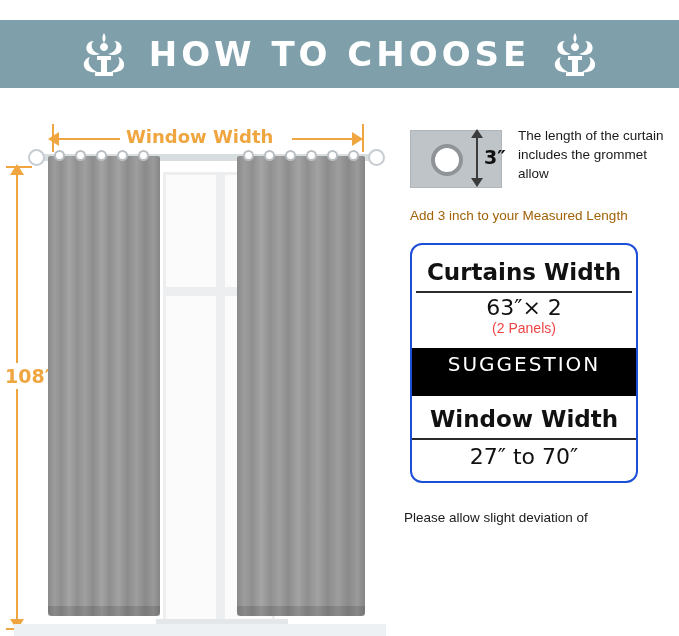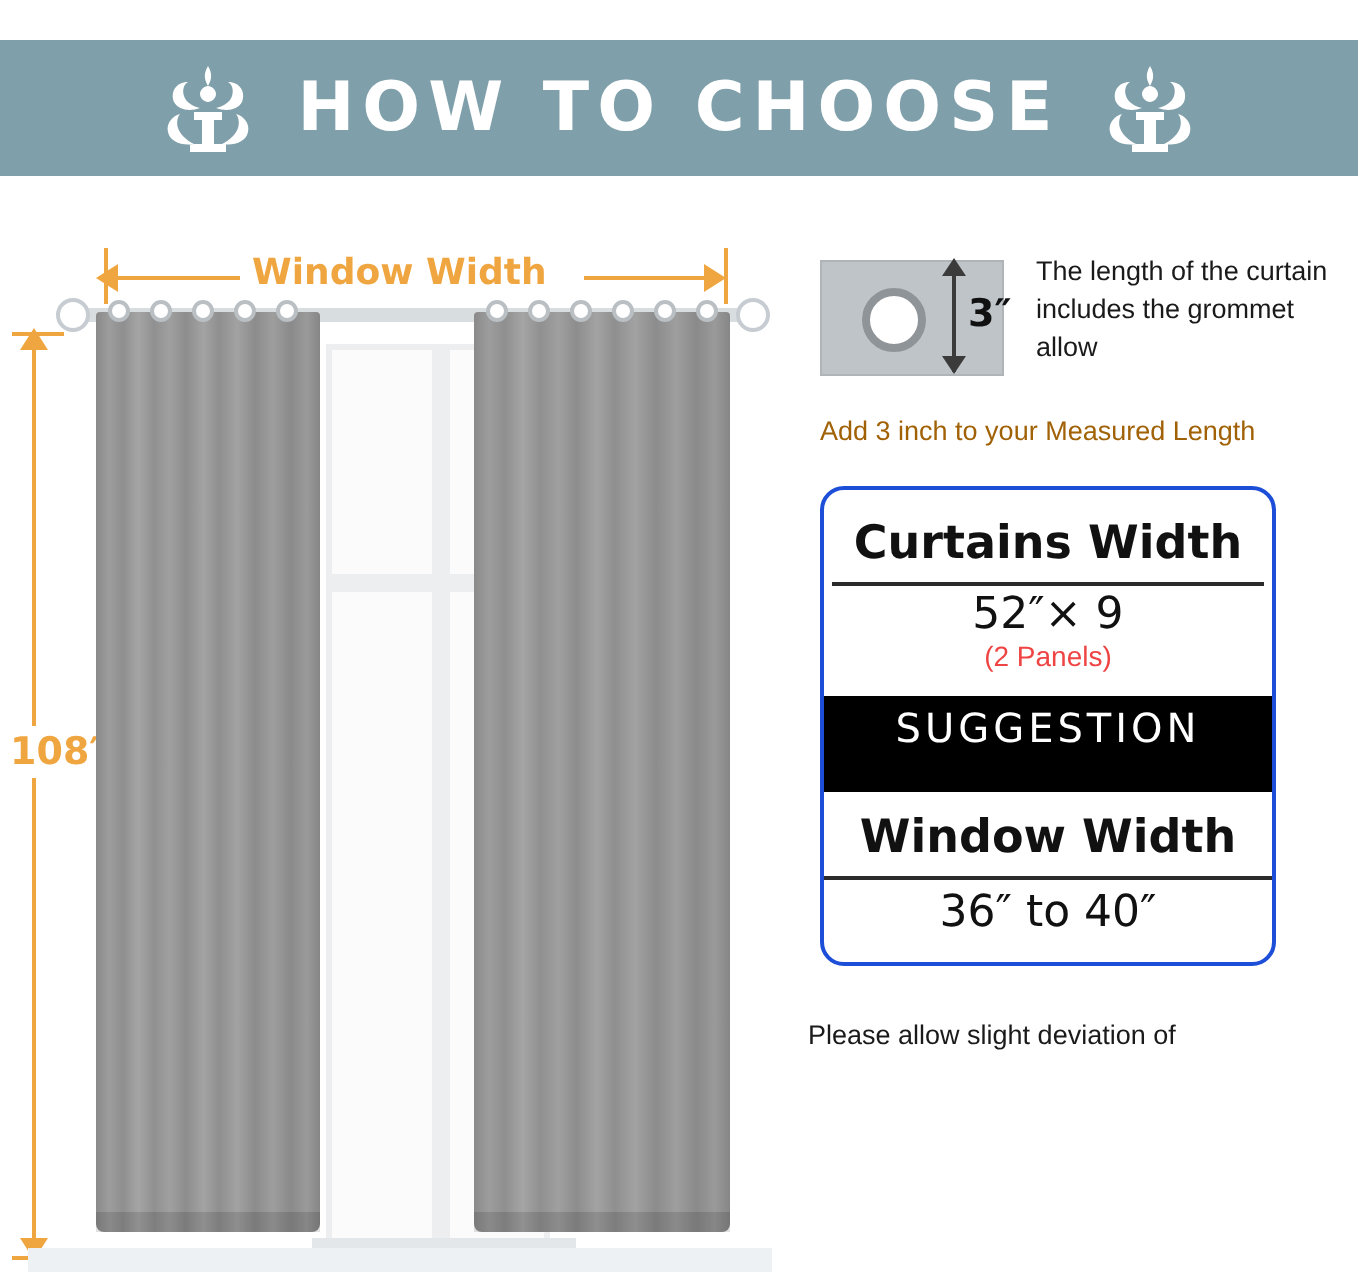--- a/index.html
+++ b/index.html
@@ -440,26 +440,26 @@
     <div class="g-arrow-b"></div>
     <div class="g-dim-label">3″</div>
 
     <div class="grommet-note">The length of the curtain includes the grommet allow</div>
     <div class="add-note">Add 3 inch to your Measured Length</div>
 
     <div class="spec-box">
       <div class="spec-row">
         <div class="spec-title">Curtains Width</div>
         <div class="spec-divider" style="margin:6px 0 0 0;"></div>
-        <div class="spec-value">52″× 9</div>
+        <div class="spec-value">63″× 2</div>
         <div class="spec-sub">(2 Panels)</div>
       </div>
       <div class="spec-band">SUGGESTION</div>
       <div class="spec-title2">Window Width</div>
       <div class="spec-divider" style="margin:6px 0 0 0;"></div>
-      <div class="spec-value2">36″ to 40″</div>
+      <div class="spec-value2">27″ to 70″</div>
     </div>
 
     <div class="footnote">
       <div>Please allow slight deviation of</div>
     </div>
   </div>
 </div>
 
 </body></html>

